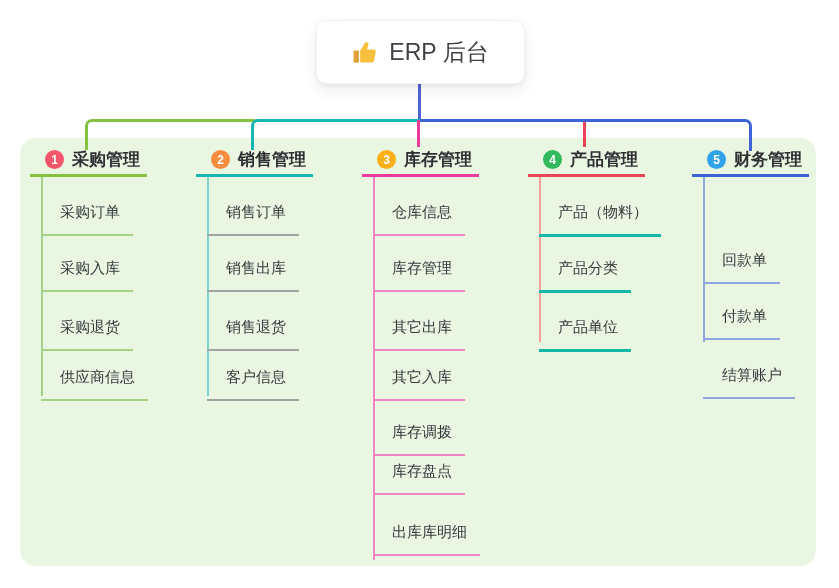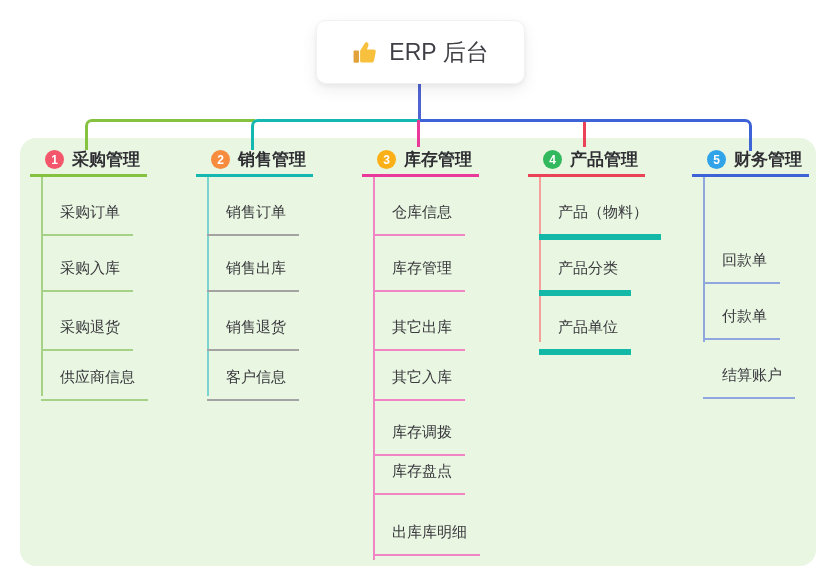--- a/index.html
+++ b/index.html
@@ -94,21 +94,21 @@
   .b5 .vline { background: #90a6df; height: 165px; }
 
   .child {
     position: absolute; left: 11px;
     font-size: 15px; line-height: 20px; color: #3a3a3e;
     padding: 0 13px 12px 19px; white-space: nowrap;
   }
   .b1 .child { border-bottom: 2px solid #a6d287; }
   .b2 .child { border-bottom: 2px solid #a3a3a3; }
   .b3 .child { border-bottom: 2px solid #f184c3; }
-  .b4 .child { border-bottom: 6px solid #14b8a6; }
+  .b4 .child { border-bottom: 3px solid #14b8a6; }
   .b5 .child { border-bottom: 2px solid #90a6df; margin-top: 48px; }
 
   .r0 { top: 53px;  }
   .r1 { top: 109px; }
   .r2 { top: 168px; }
   .r3 { top: 218px; }
   .r4 { top: 273px; }
   .r5 { top: 312px; }
   .r6 { top: 373px; }
 </style>

